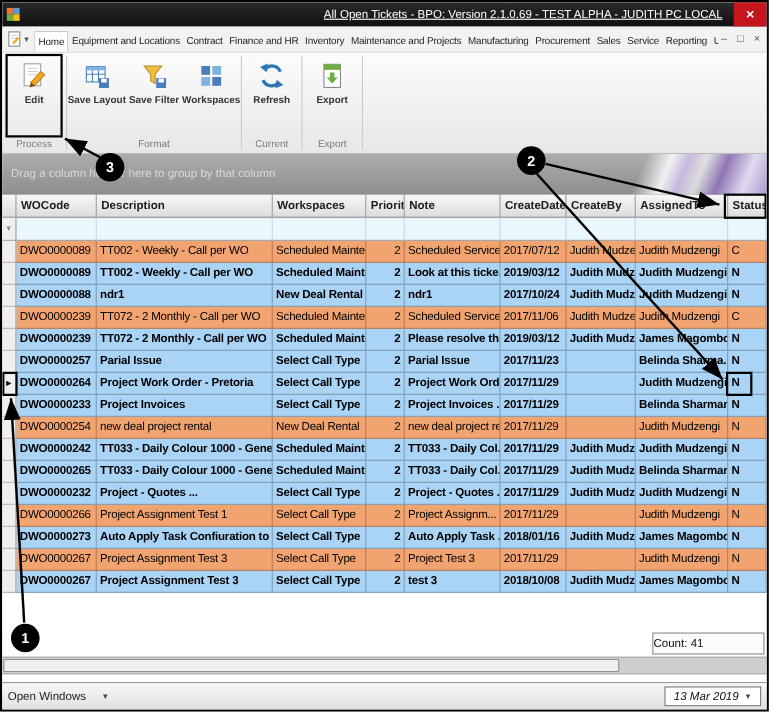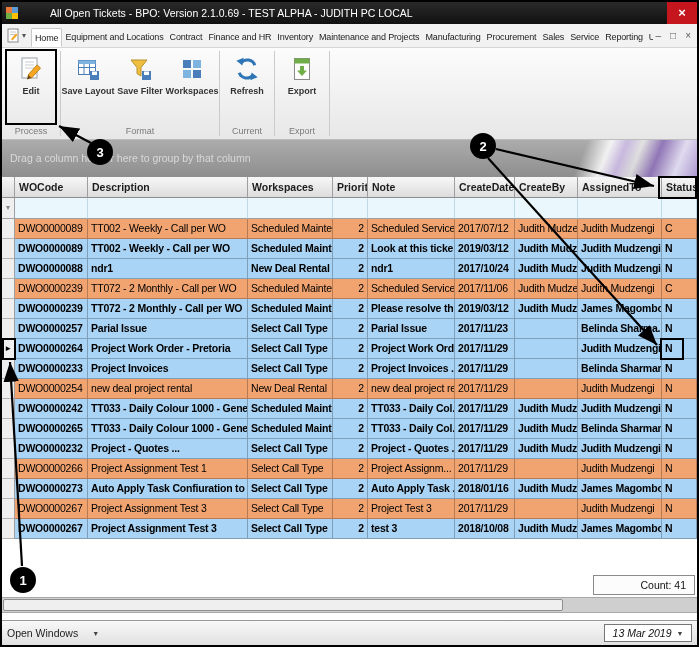--- a/index.html
+++ b/index.html
@@ -1,21 +1,21 @@
 <!DOCTYPE html>
 <html style="--row-orange: #F2A470; --row-blue: #A9D4F5; --close-red: #C4161C; --annotation-black: #000000;"><head>
 <meta charset="utf-8">
 <style>
   * { margin:0; padding:0; box-sizing:border-box; }
   html,body { width:699px; height:647px; font-family:"Liberation Sans", sans-serif; background:#fff; cursor:default; }
   .window { position:relative; width:699px; height:647px; border:2px solid #000; background:#fff; overflow:hidden; }
 
   
   .titlebar { position:relative; height:22px; background:linear-gradient(#2a2a2a,#101010); display:flex; align-items:center; padding-left:4px; }
-  .tb-title { position:absolute; left:48px; right:40px; text-align:left; font-size:10.5px; color:#fff; white-space:nowrap; overflow:hidden; }
+  .tb-title { position:absolute; left:48px; right:40px; text-align:right; font-size:10.5px; color:#fff; white-space:nowrap; overflow:hidden;text-decoration:underline; }
   .tb-close { position:absolute; right:0; top:0; width:30px; height:22px; background:var(--close-red,#C4161C); color:#fff; text-align:center; line-height:21px; font-size:13px; font-weight:bold; }
 
   
   .tabrow { height:24px; background:#F2F2F2; border-bottom:1px solid #D6D6D6; display:flex; align-items:flex-end; padding:0 3px; }
   .qat { display:flex; align-items:center; gap:2px; height:100%; padding:0 2px; }
   .qat-dd { font-size:8px; color:#555; }
   .tabs { flex:1; display:flex; align-items:flex-end; height:100%; overflow:hidden; margin-left:3px; white-space:nowrap; }
   .tab { font-size:9px; letter-spacing:-0.15px; padding:0 3px; height:19px; line-height:18px; color:#222; }
   .tab.active { background:#fff; border:1px solid #C8C8C8; border-bottom:1px solid #fff; border-radius:2px 2px 0 0; }
   .mdi { display:flex; gap:9px; align-items:center; height:100%; color:#5a5a5a; font-size:10px; padding:0 3px; }
@@ -55,21 +55,21 @@
   .grid-row { display:flex; height:20px; }
   .grid-row.orange { background:var(--row-orange,#F2A470); }
   .grid-row.blue { background:var(--row-blue,#A9D4F5); font-weight:bold; }
   .cell { flex:none; height:100%; border-right:1px solid rgba(0,0,0,0.25); border-bottom:1px solid rgba(0,0,0,0.25); padding:0 3px; font-size:10.5px; letter-spacing:-0.2px; line-height:19px; overflow:hidden; white-space:nowrap; color:#000; }
   .cell.col-3 { text-align:right; }
   .cell.indicator { width:13px; background:#EFEFEF; border-right:1px solid #9E9E9E; padding:0; text-align:center; font-size:8px; line-height:19px; font-weight:normal; }
 
   .gblank { height:36px; background:#fff; }
 
   .gfooter { position:relative; height:22px; background:#fff; }
-  .countbox { position:absolute; right:2px; top:0; width:102px; height:20px; border:1px solid #8A8A8A; background:#FCFCFC; font-size:10.5px; line-height:18px; text-align:right; padding-right:8px; color:#111;margin-left:36px; }
+  .countbox { position:absolute; right:2px; top:0; width:102px; height:20px; border:1px solid #8A8A8A; background:#FCFCFC; font-size:10.5px; line-height:18px; text-align:left; padding-right:8px; color:#111;margin-left:36px; }
 
   .hscroll { position:relative; height:16px; background:#CInvalid; background:#CFCFCF; border-top:1px solid #A8A8A8; border-bottom:1px solid #A8A8A8; }
   .hthumb { position:absolute; left:1px; top:1px; height:12px; width:560px; background:#EFEFEF; border:1px solid #8F8F8F; border-radius:2px; }
 
   .gap { height:7px; background:#fff; }
 
   
   .statusbar { height:25px; background:linear-gradient(#F8F8F8,#E1E1E1); border-top:1px solid #9A9A9A; display:flex; align-items:center; justify-content:space-between; padding:0 5px; }
   .ow { font-size:10.5px; color:#222; display:flex; align-items:center; gap:14px; }
   .ow .dd { font-size:7px; color:#444; }

